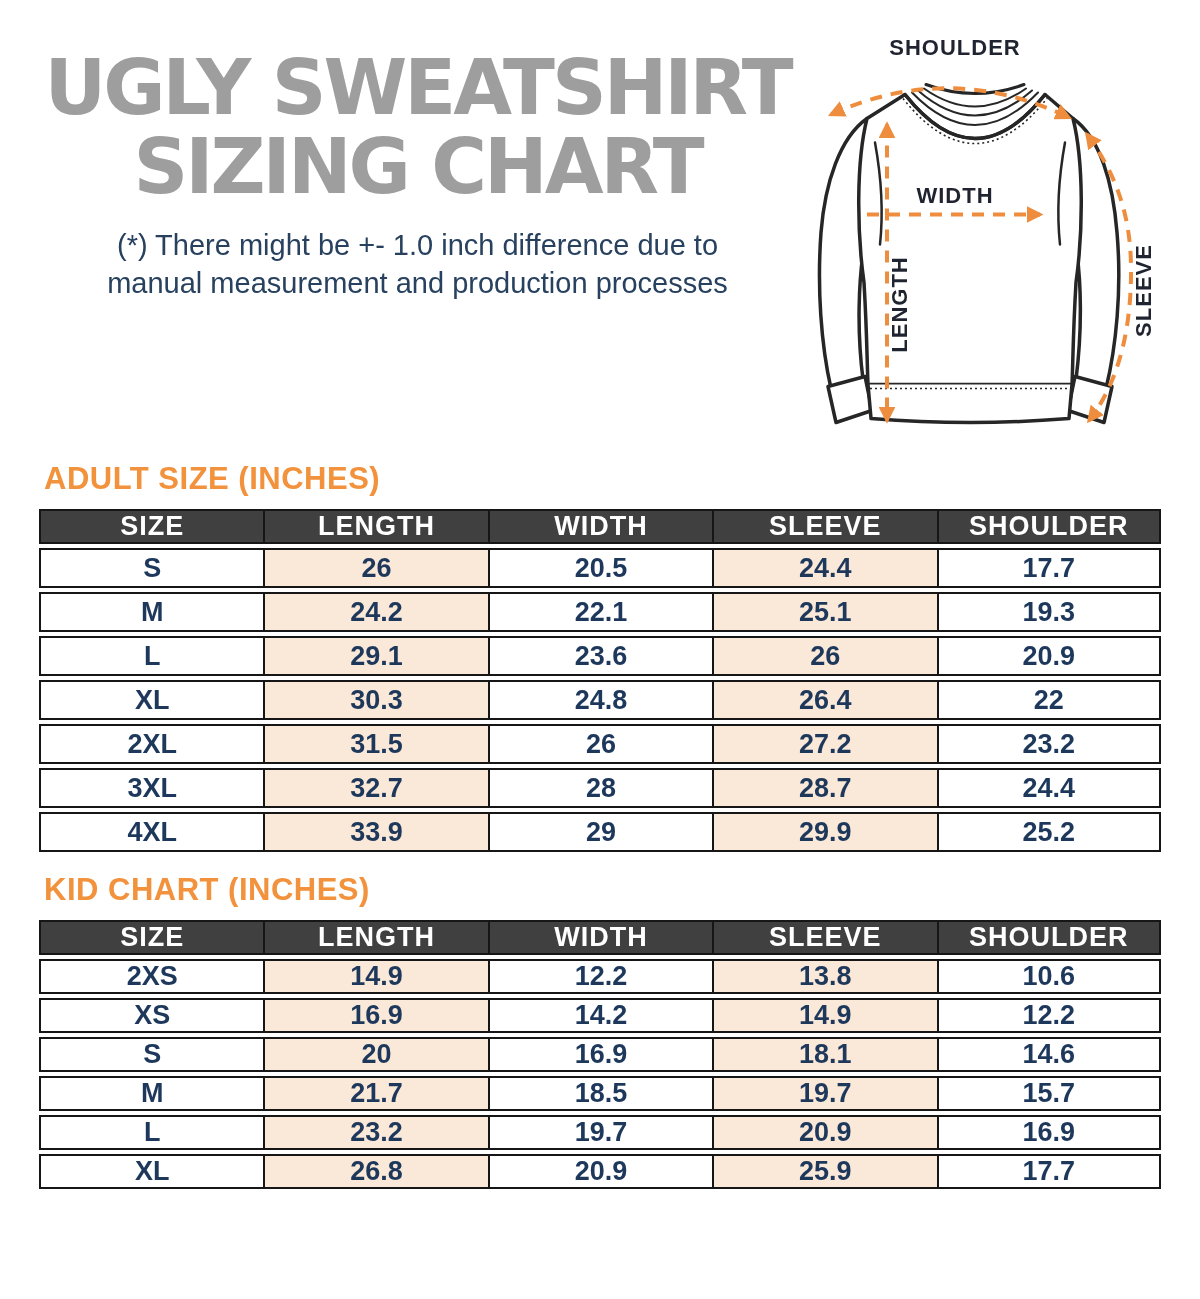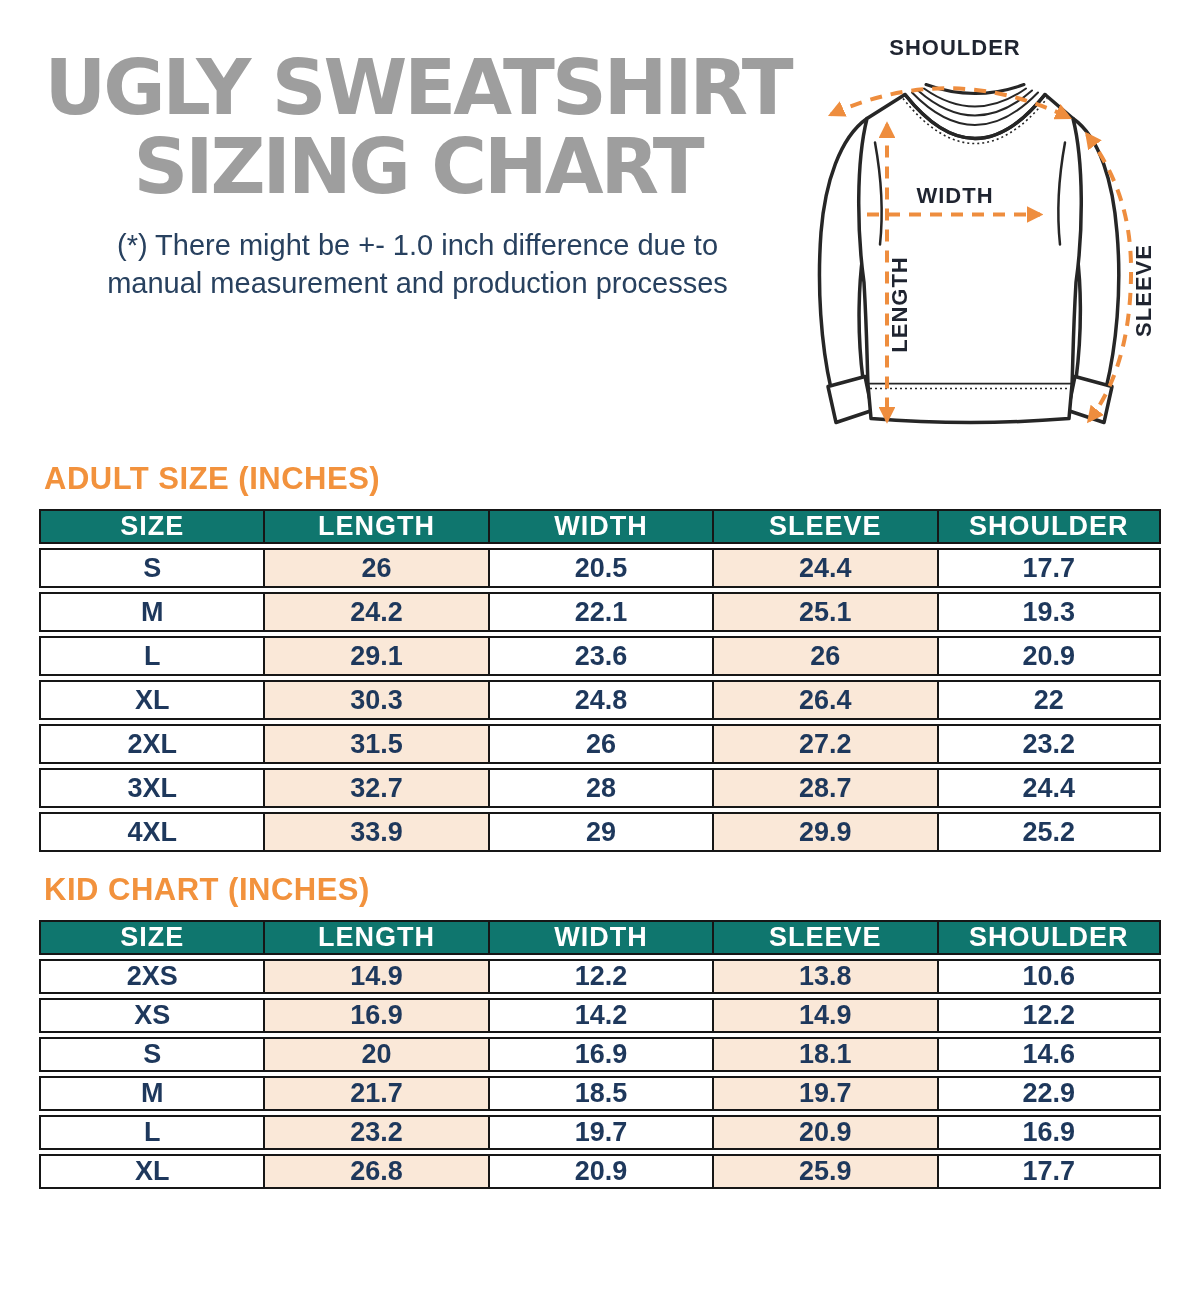--- a/index.html
+++ b/index.html
@@ -59,21 +59,21 @@
   }
   .size-table th, .size-table td {
     border-top: 2px solid #161616;
     border-bottom: 2px solid #161616;
     border-left: 2px solid #161616;
     text-align: center;
     vertical-align: middle;
   }
   .size-table th:last-child, .size-table td:last-child { border-right: 2px solid #161616; }
   .size-table th {
-    background: #0f766e;
+    background: #404040;
     color: #ffffff;
     font-size: 27px;
     font-weight: bold;
     letter-spacing: 1px;
     height: 32px;
   }
   .size-table td {
     background: #ffffff;
     font-size: 27px;
     font-weight: 600;
@@ -246,21 +246,21 @@
         <td class="peach">20</td>
         <td>16.9</td>
         <td class="peach">18.1</td>
         <td>14.6</td>
       </tr>
       <tr>
         <td class="size-col">M</td>
         <td class="peach">21.7</td>
         <td>18.5</td>
         <td class="peach">19.7</td>
-        <td>22.9</td>
+        <td>15.7</td>
       </tr>
       <tr>
         <td class="size-col">L</td>
         <td class="peach">23.2</td>
         <td>19.7</td>
         <td class="peach">20.9</td>
         <td>16.9</td>
       </tr>
       <tr>
         <td class="size-col">XL</td>

